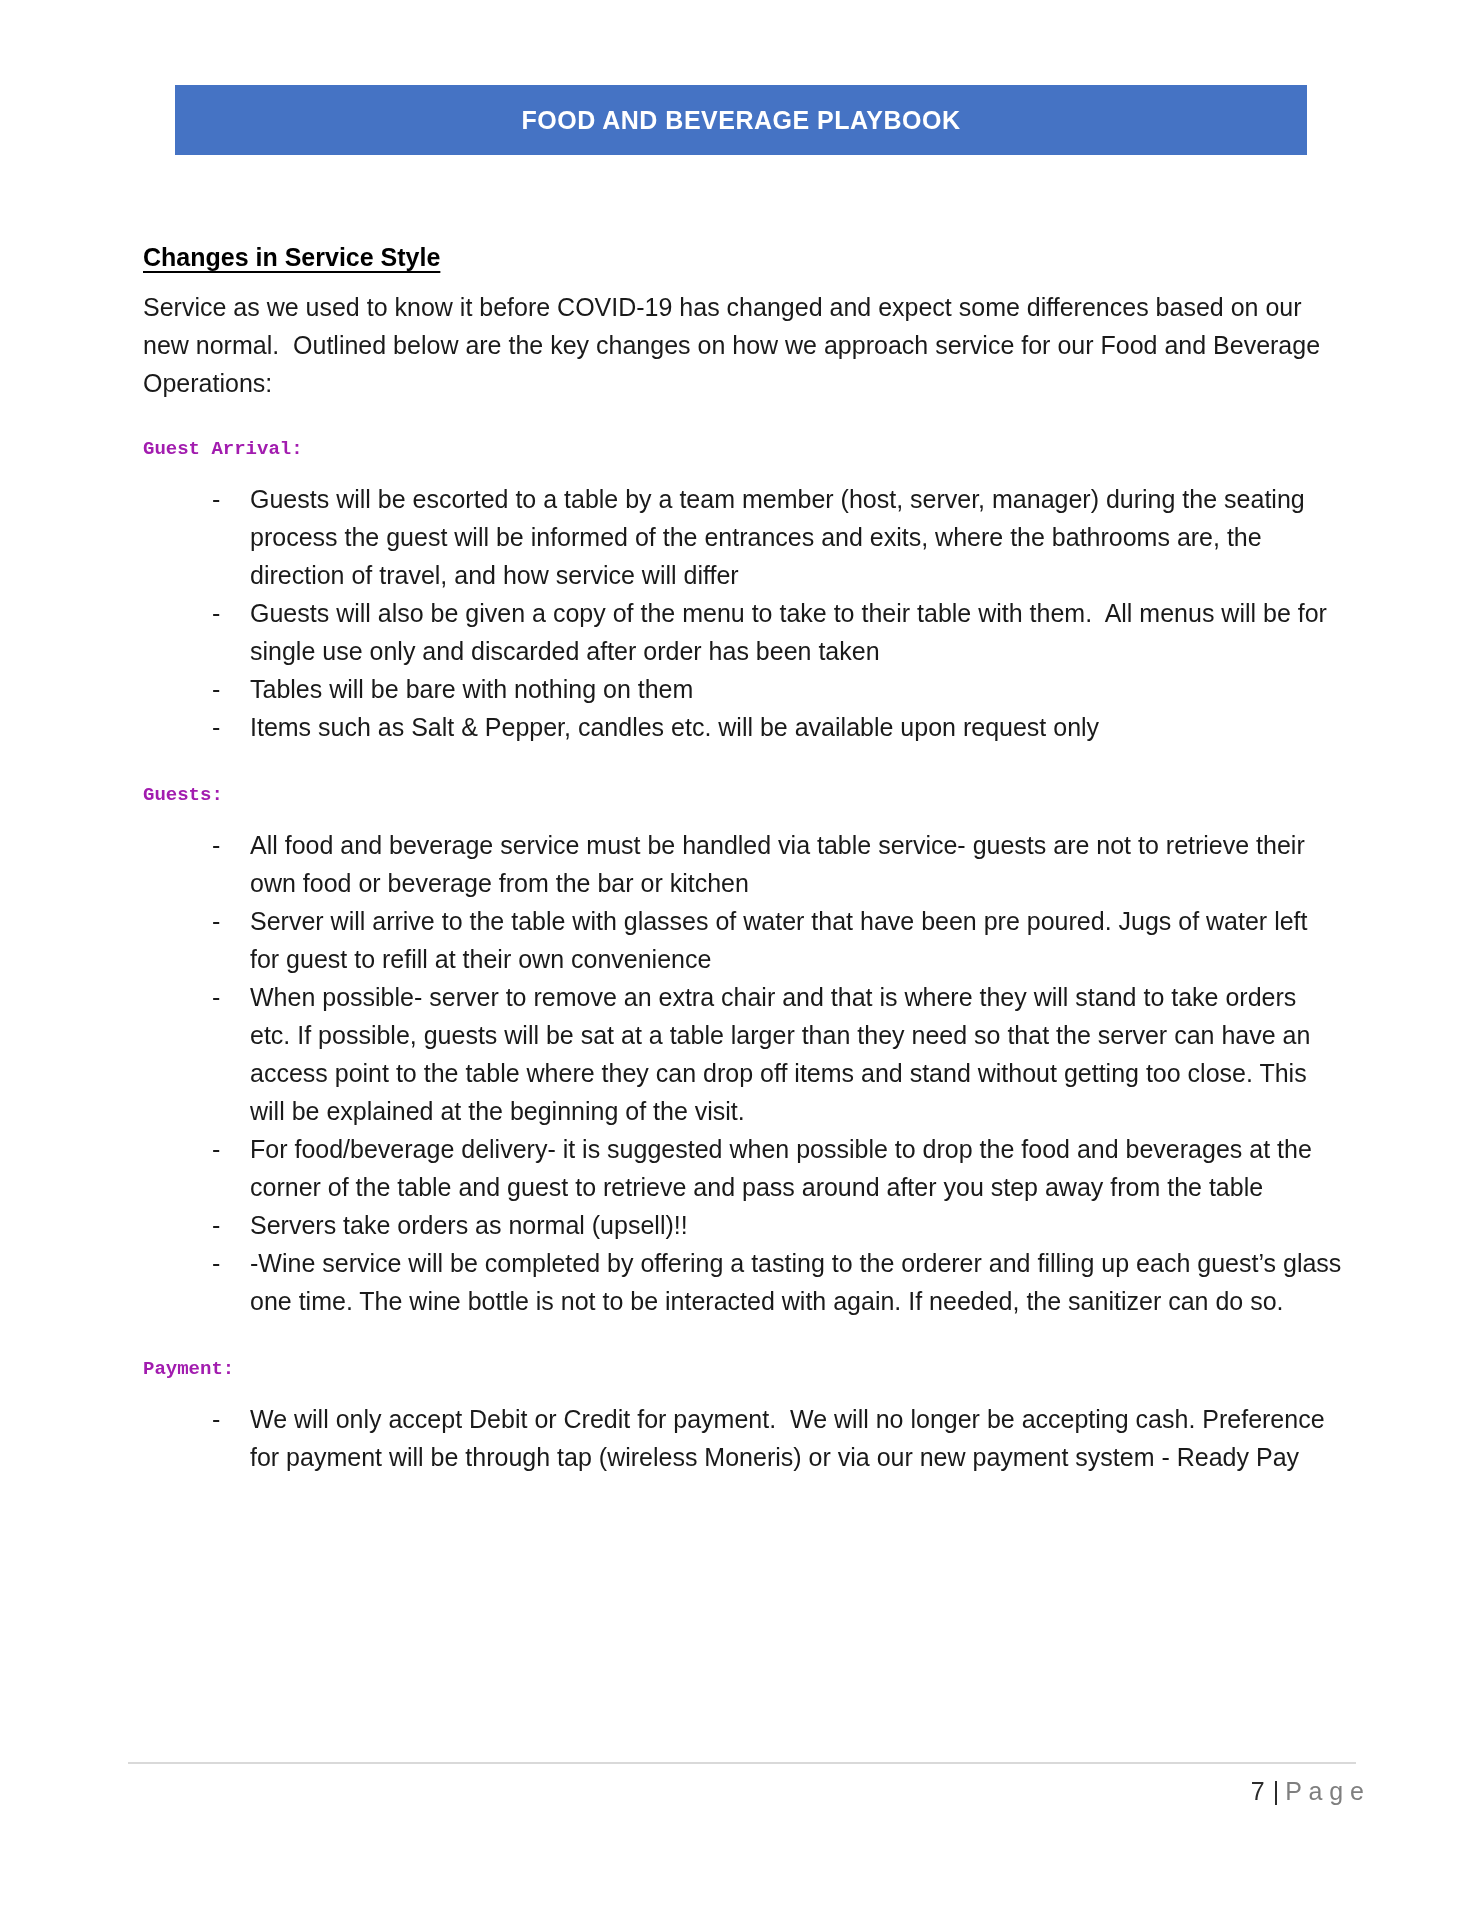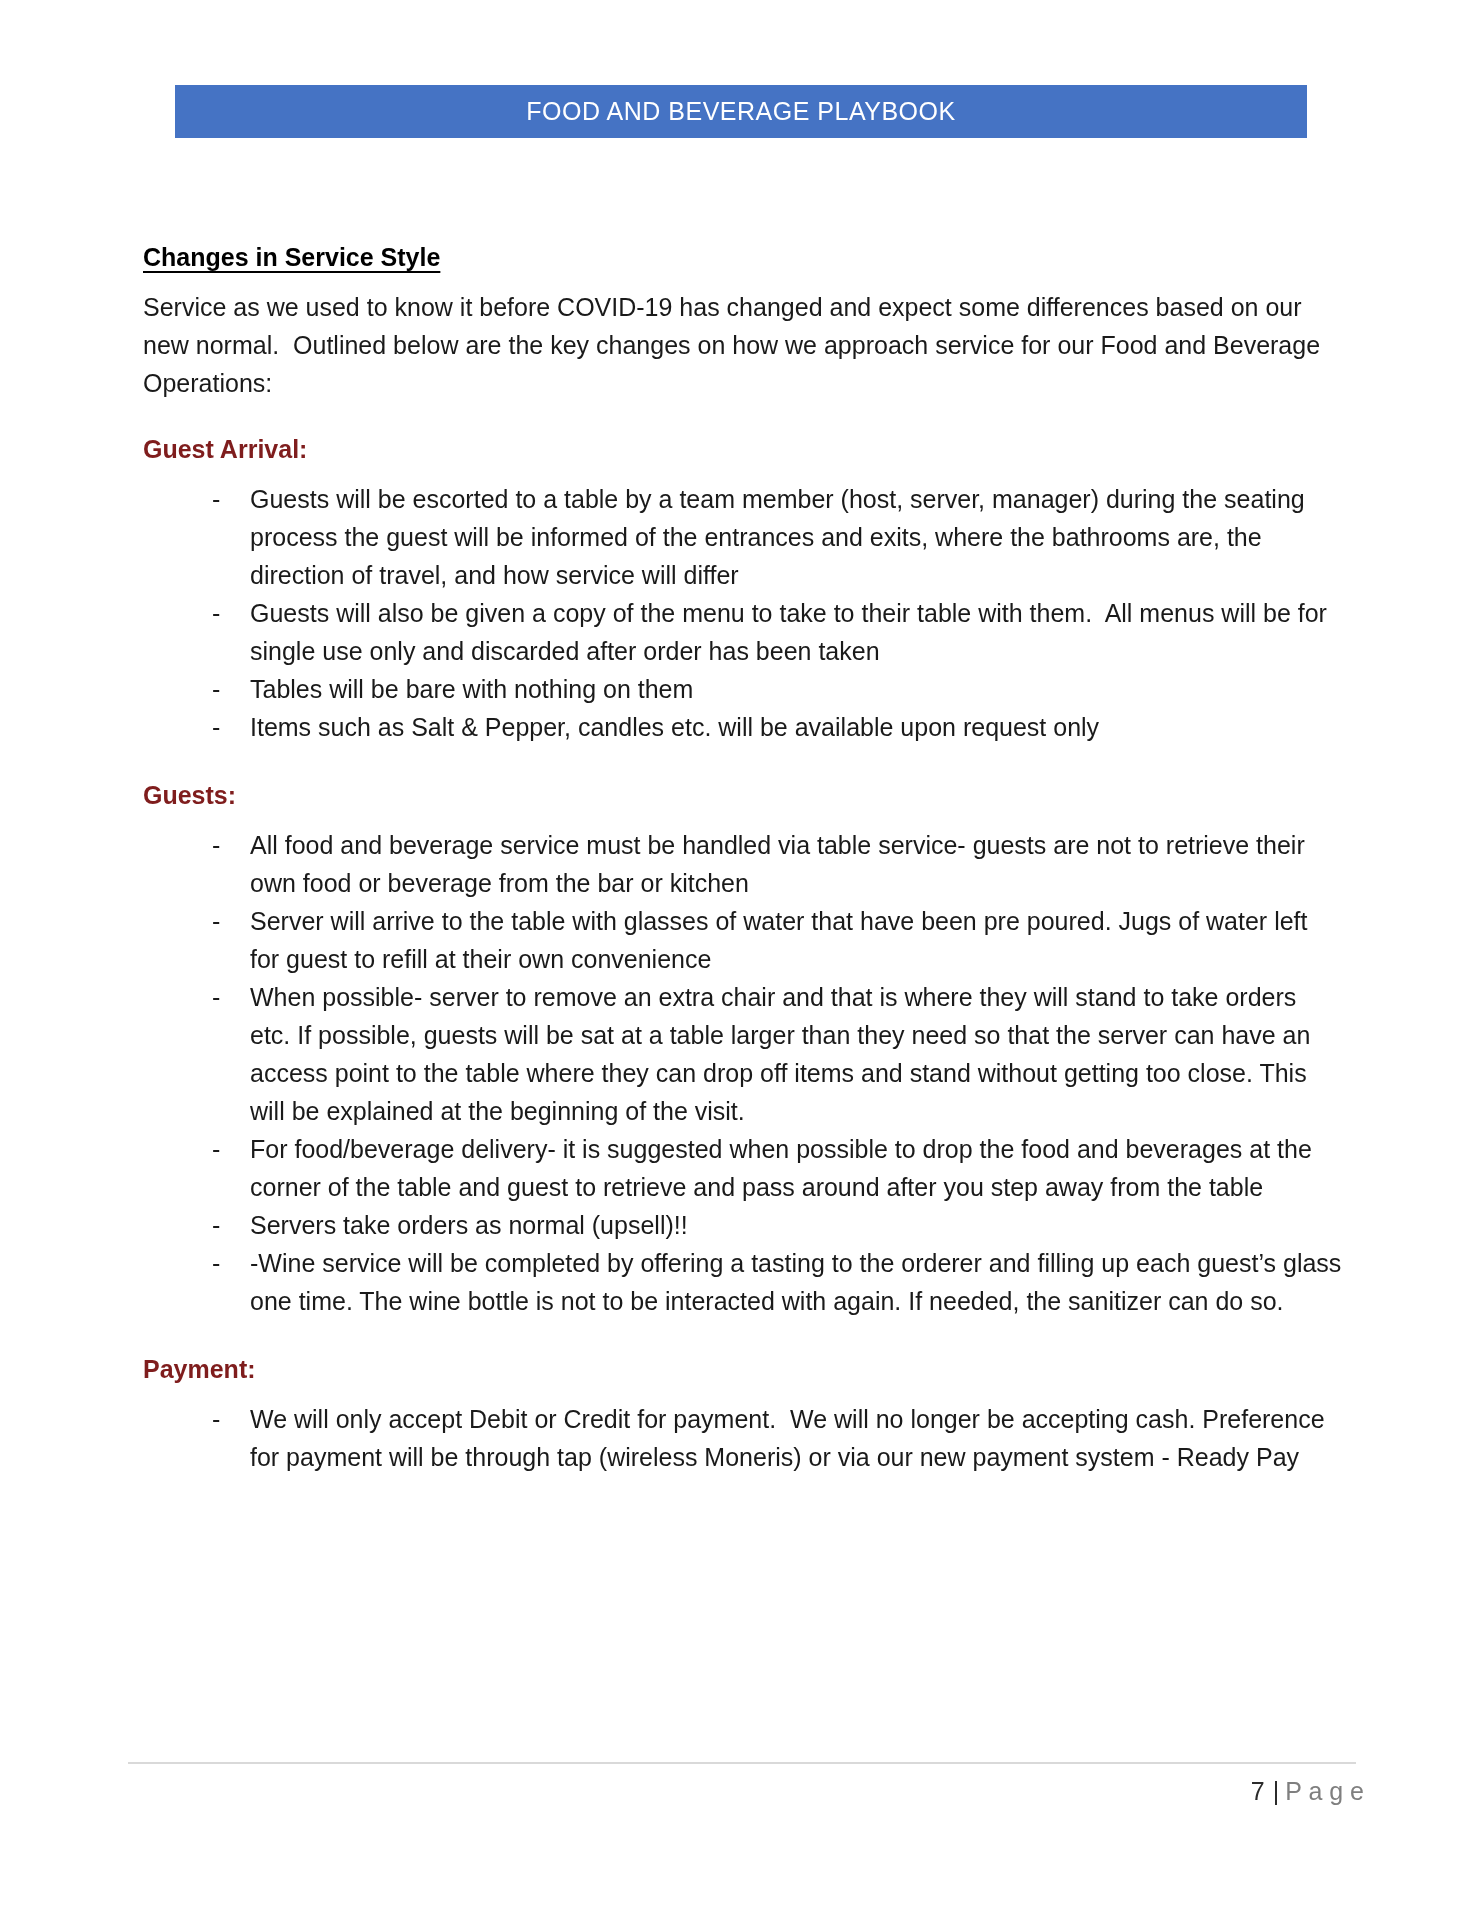--- a/index.html
+++ b/index.html
@@ -14,24 +14,25 @@
     background: #ffffff;
     font-family: "Liberation Sans", sans-serif;
     color: #1a1a1a;
     overflow: hidden;
   }
   .header-bar {
     position: absolute;
     left: 175px;
     top: 85px;
     width: 1132px;
-    height: 53px;
+    height: 70px;
     display: flex;
     align-items: center;
     justify-content: center;
+    font-weight: bold;
   }
   .header-bar span {
     font-size: 25px;
     letter-spacing: 0.5px;
   }
   .content {
     position: absolute;
     left: 143px;
     top: 238px;
     width: 1200px;
@@ -47,24 +48,25 @@
     text-underline-offset: 5px;
     text-decoration-thickness: 2px;
     color: #000000;
   }
   .intro {
     margin: 0 0 28px 0;
     white-space: pre-wrap;
   }
   .section-heading {
     margin: 0 0 12px 0;
-    font-size: 25px;
+    font-size: 19px;
     line-height: 38px;
     font-weight: bold;
-    color: #7f1d1d;
+    color: #a21caf;
+    font-family: Liberation Mono, monospace;
   }
   ul.bullets {
     list-style: none;
     margin: 0 0 30px 0;
     padding: 0;
   }
   ul.bullets li {
     position: relative;
     padding-left: 107px;
     white-space: pre-wrap;

